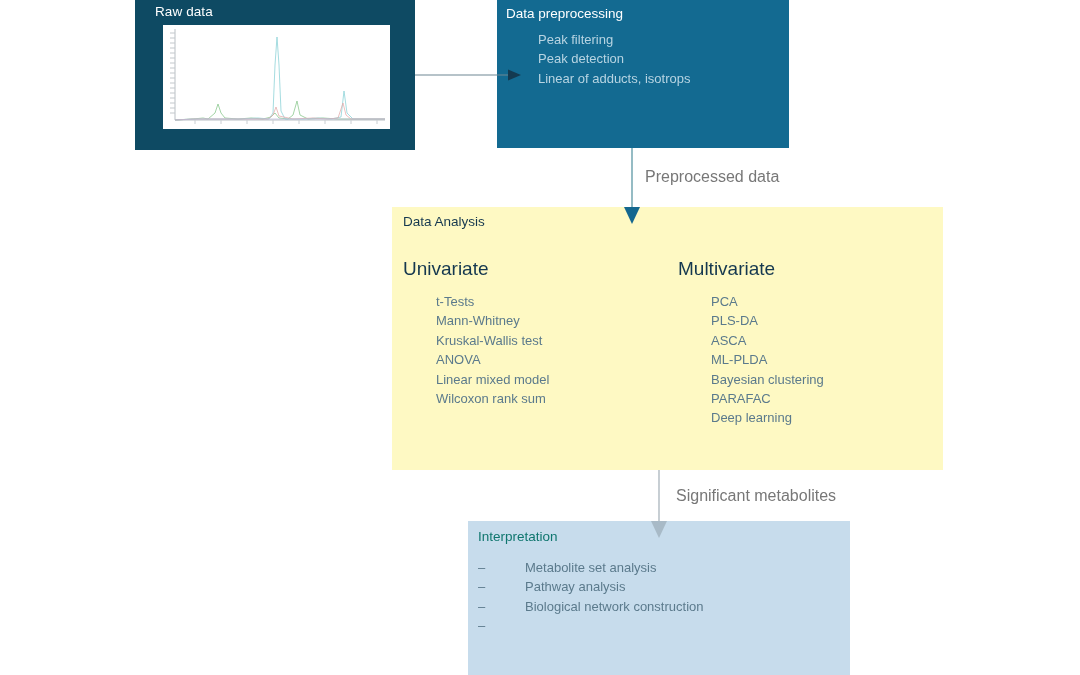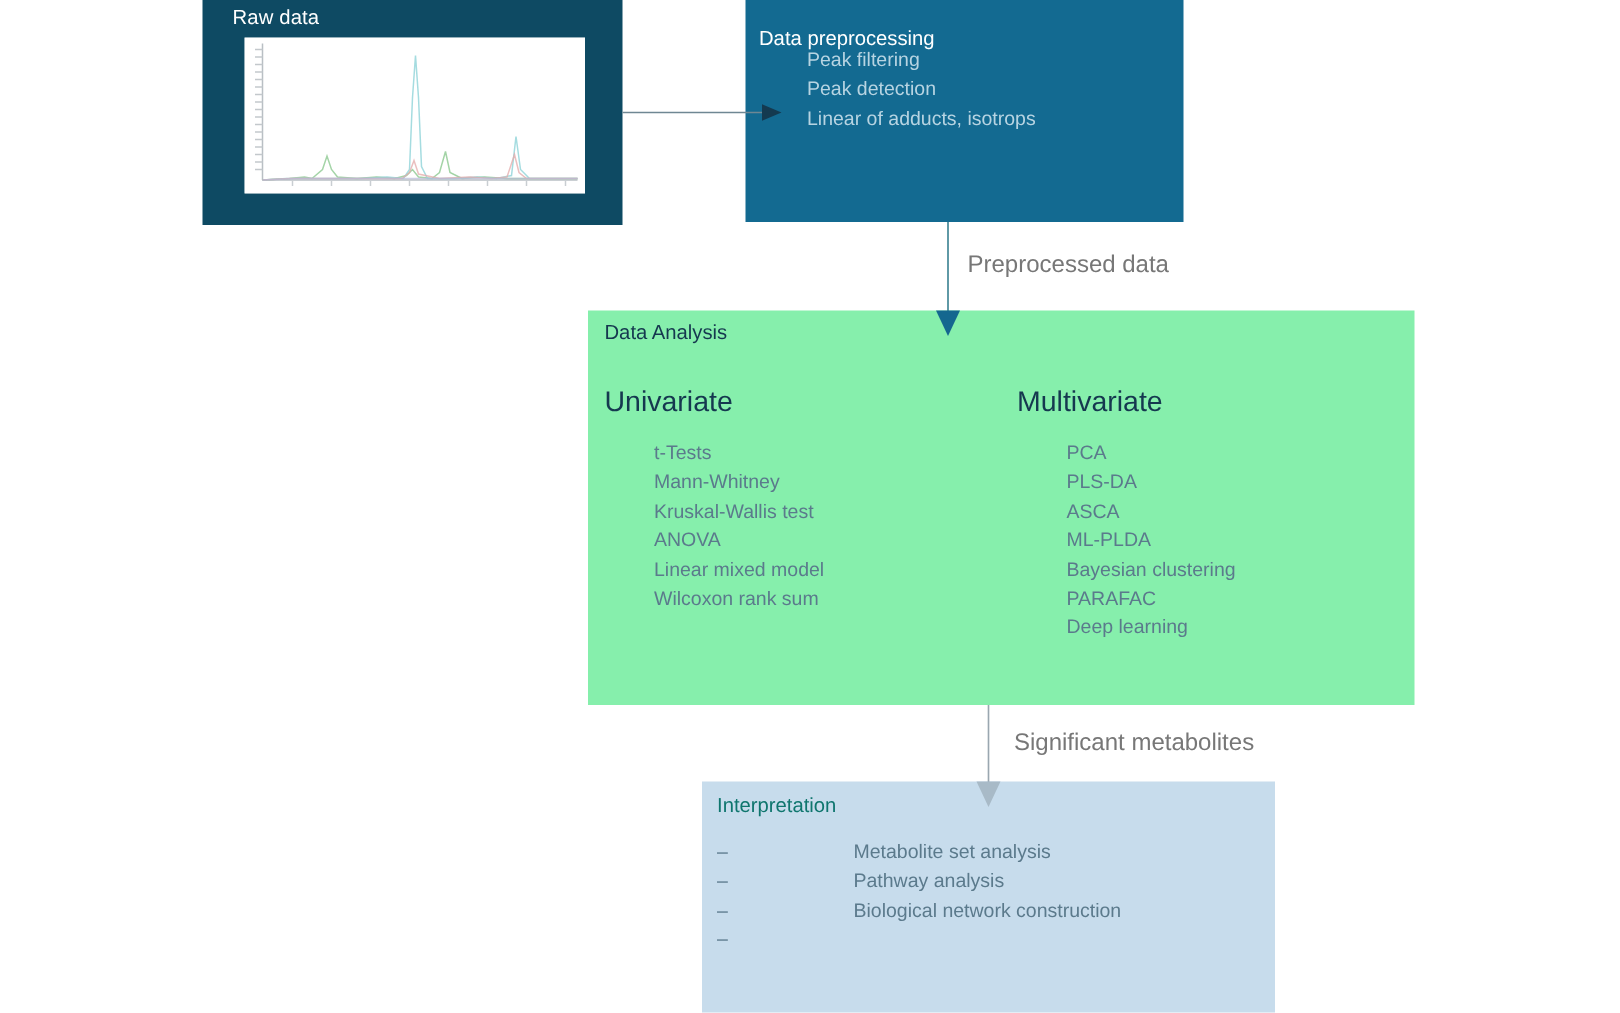--- a/index.html
+++ b/index.html
@@ -56,21 +56,21 @@
     position: absolute;
     left: 497px;
     top: -8px;
     width: 292px;
     height: 156px;
     background: #136a91;
   }
   .box-prep .box-title {
     position: absolute;
     left: 9px;
-    top: 26px;
+    top: 14px;
     color: #ffffff;
     font-size: 13.5px;
     text-align: right;
   }
   .box-prep .items {
     position: absolute;
     left: 41px;
     top: 38px;
   }
   .box-prep .items div {
@@ -79,21 +79,21 @@
     line-height: 19.4px;
   }
 
   
   .box-analysis {
     position: absolute;
     left: 392px;
     top: 207px;
     width: 551px;
     height: 263px;
-    background: #86efac;
+    background: #fef9c3;
   }
   .box-analysis .box-title {
     position: absolute;
     left: 11px;
     top: 7px;
     color: #15384f;
     font-size: 13.5px;
   }
   .col {
     position: absolute;
@@ -139,21 +139,20 @@
     line-height: 19.4px;
   }
   .box-interp .items .dash {
     width: 47px;
     color: #5b7a8c;
     font-size: 13px;
   }
   .box-interp .items .txt {
     color: #5b7a8c;
     font-size: 13px;
-    margin-left: 44px;
   }
 
   
   .conn { position: absolute; }
   .conn-label {
     position: absolute;
     color: #777777;
     font-size: 16px;
     white-space: nowrap;
   }

